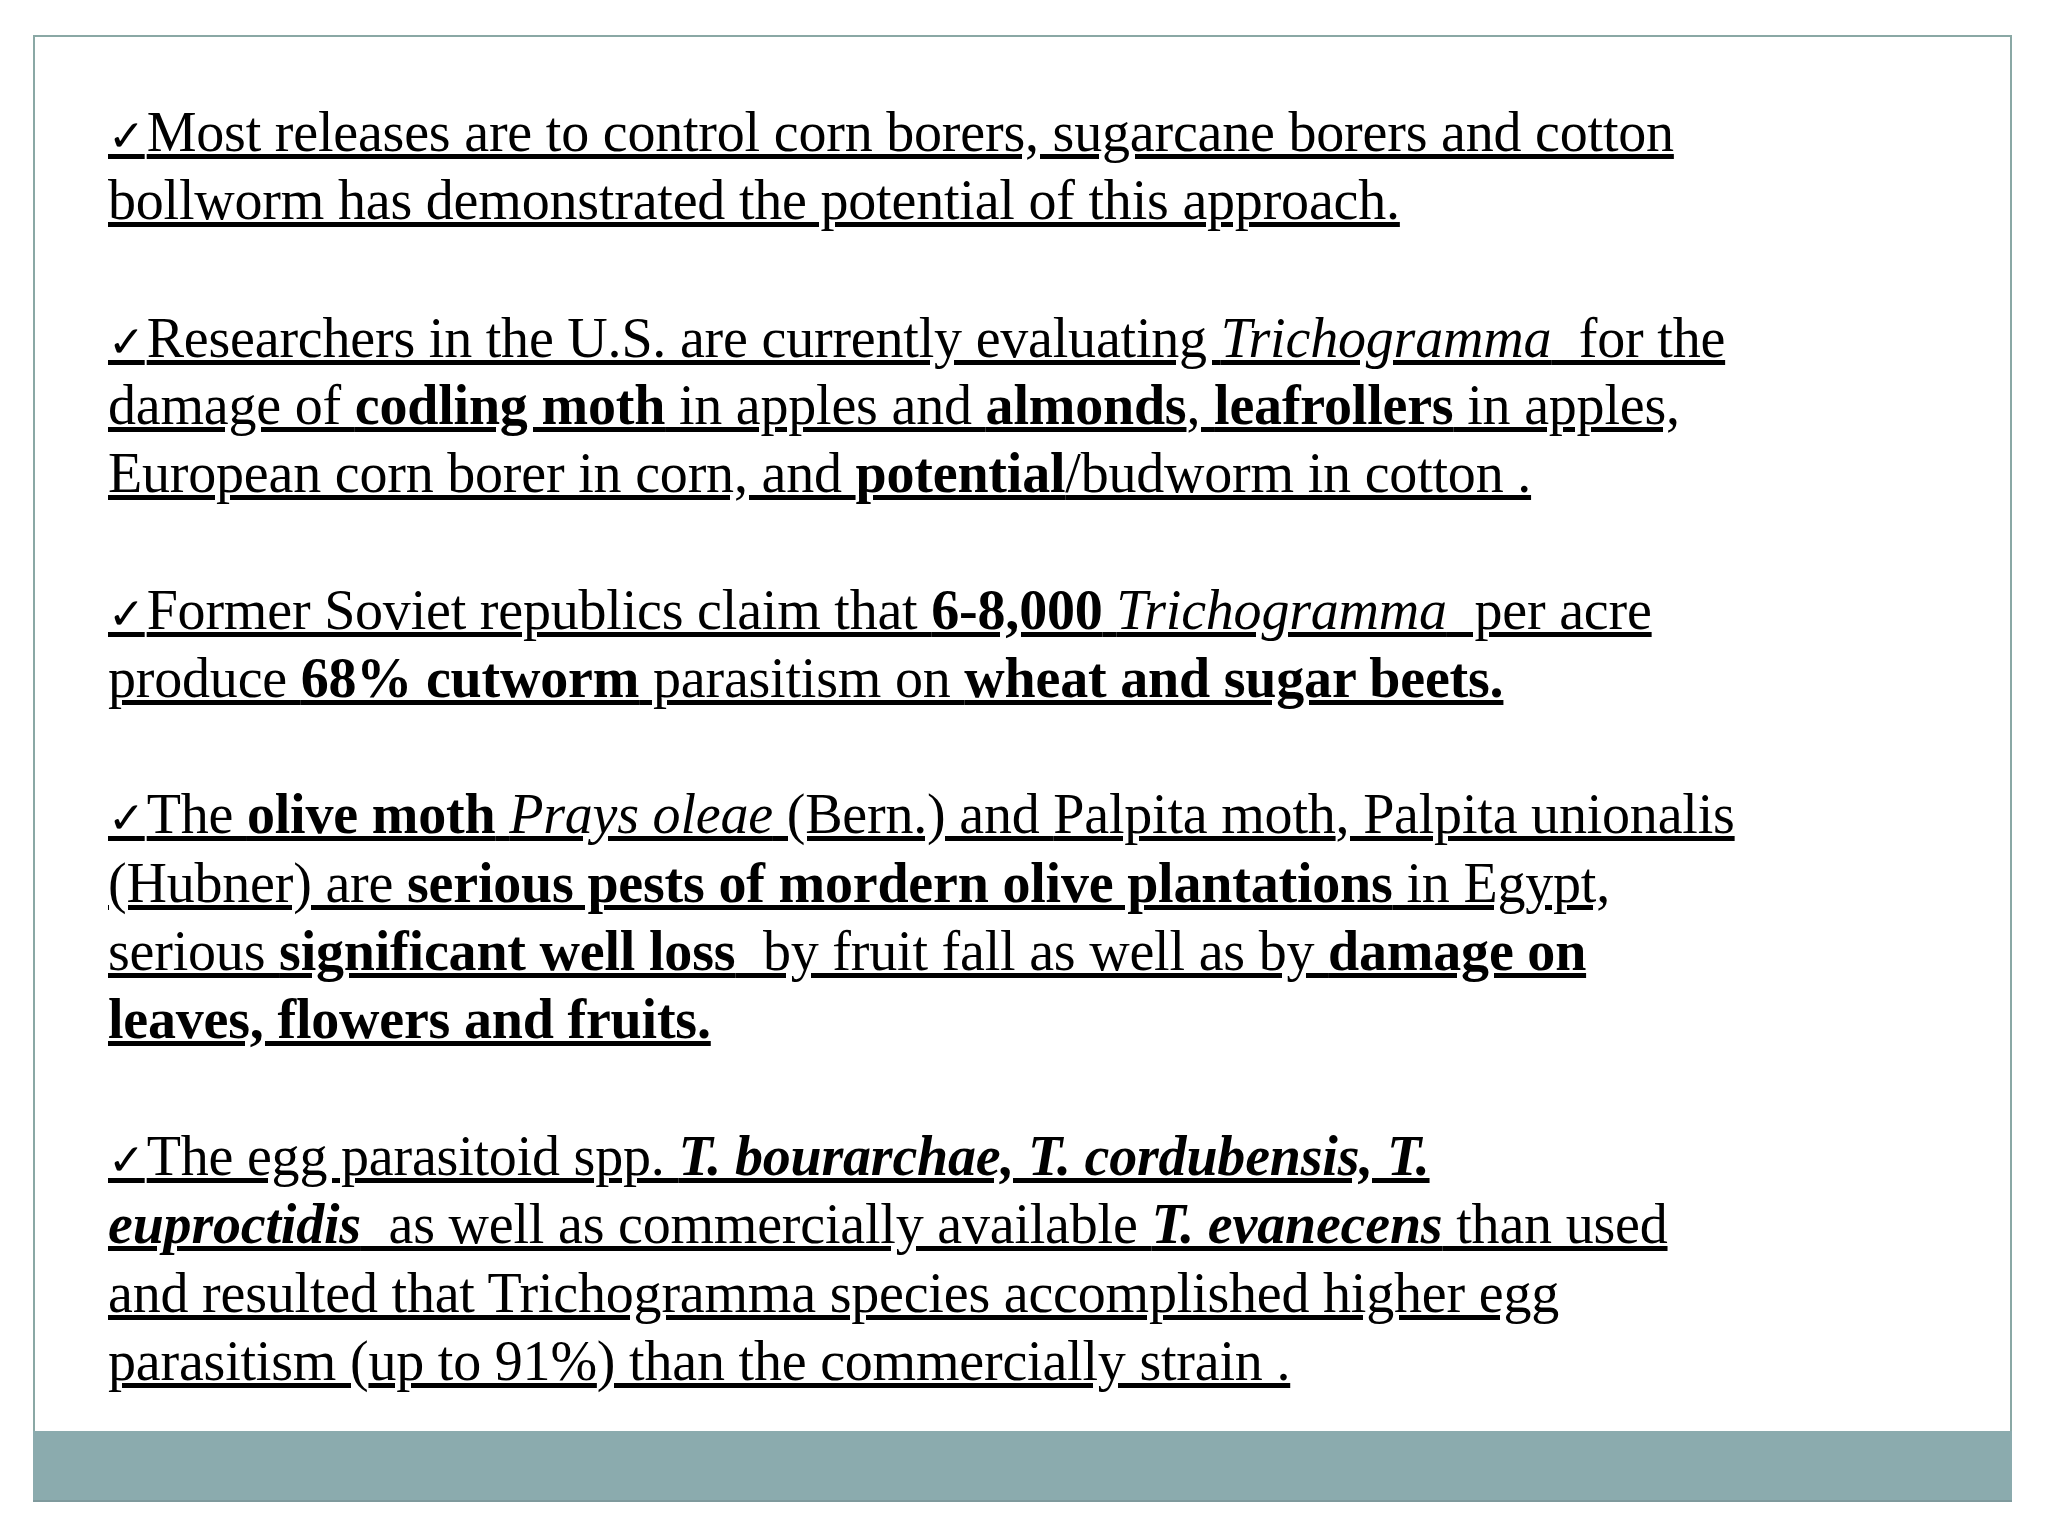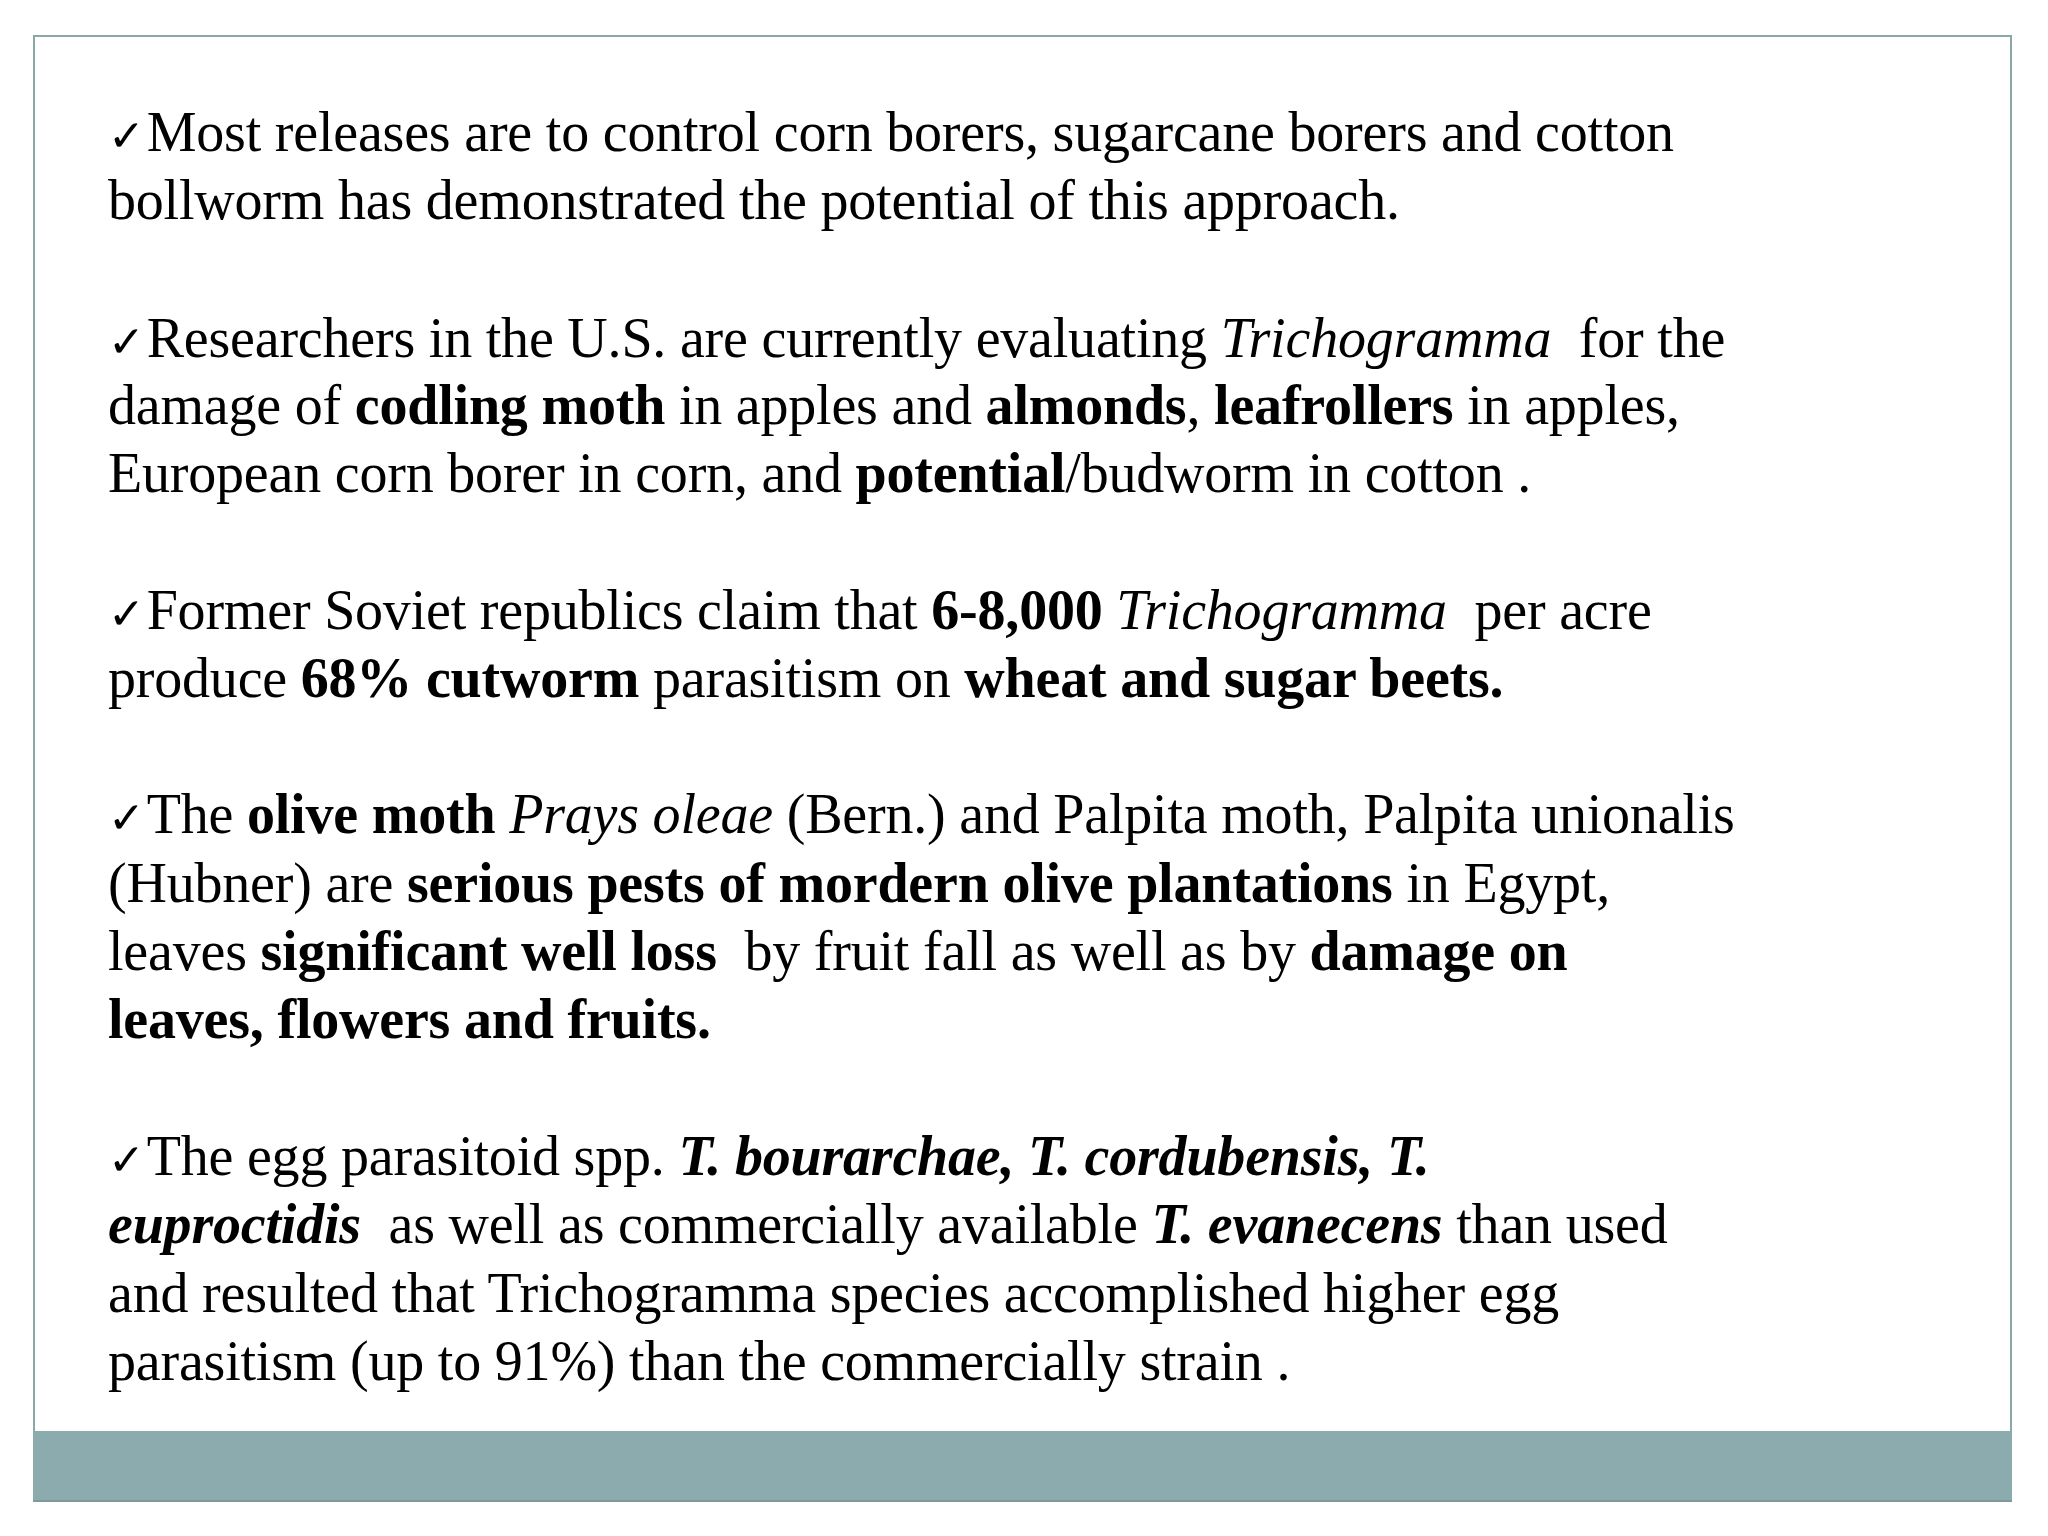--- a/index.html
+++ b/index.html
@@ -10,21 +10,21 @@
   .frame {
     position: absolute; left: 33px; top: 35px; width: 1979px; height: 1467px;
     box-sizing: border-box; border: 2px solid #8aa8a5; background: #ffffff;
   }
   .footer-band {
     position: absolute; left: 33px; top: 1431px; width: 1979px; height: 71px;
     background: #8babae; border-bottom: 2px solid #7f9a9d; box-sizing: border-box;
   }
   .line {
     position: absolute; left: 108px; height: 68px; line-height: 68px;
-    font-size: 56px; color: #000000; white-space: nowrap; letter-spacing: -0.2px;
+    font-size: 56px; color: #000000; white-space: nowrap; letter-spacing: -0.2px; text-decoration: underline;
   }
   .check { font-family: "DejaVu Sans", sans-serif; font-size: 44px; margin-right: 2px; }
   .red { color: #000000; }
   .b { font-weight: bold; }
   .i { font-style: italic; }
 </style>
 </head>
 <body>
 
 <div class="frame"></div>
@@ -36,21 +36,21 @@
 
   <div class="line" style="top:304px"><span class="check">✓</span><span>Researchers in the U.S. are currently evaluating </span><span class="i">Trichogramma</span><span style="white-space:pre">  for the</span></div>
   <div class="line" style="top:371px"><span>damage of </span><span class="red b">codling moth</span><span style="white-space:pre"> in apples and </span><span class="red b">almonds</span><span style="white-space:pre">, </span><span class="red b">leafrollers</span><span style="white-space:pre"> in apples,</span></div>
   <div class="line" style="top:439px"><span>European corn borer in corn, and </span><span class="red b">potential</span><span>/budworm in cotton .</span></div>
 
   <div class="line" style="top:576px"><span class="check">✓</span><span>Former Soviet republics claim that </span><span class="b">6-8,000</span><span style="white-space:pre"> </span><span class="i">Trichogramma</span><span style="white-space:pre">  per acre</span></div>
   <div class="line" style="top:644px"><span>produce </span><span class="red b">68% cutworm</span><span> parasitism on </span><span class="red b">wheat and sugar beets.</span></div>
 
   <div class="line" style="top:780px"><span class="check">✓</span><span>The </span><span class="red b">olive moth</span><span style="white-space:pre"> </span><span class="i">Prays oleae</span><span> (Bern.) and </span><span class="red">Palpita moth</span><span>, Palpita unionalis</span></div>
   <div class="line" style="top:849px"><span>(Hubner) are </span><span class="b">serious pests of mordern olive plantations</span><span> in Egypt,</span></div>
-  <div class="line" style="top:917px"><span>leaves </span><span class="b">significant well loss</span><span style="white-space:pre">  by fruit fall as well as by </span><span class="b">damage on</span></div>
+  <div class="line" style="top:917px"><span>serious </span><span class="b">significant well loss</span><span style="white-space:pre">  by fruit fall as well as by </span><span class="b">damage on</span></div>
   <div class="line b" style="top:985px"><span>leaves, flowers and fruits.</span></div>
 
   <div class="line" style="top:1122px"><span class="check">✓</span><span>The egg parasitoid spp. </span><span class="b i">T. bourarchae, T. cordubensis, T.</span></div>
   <div class="line" style="top:1190px"><span class="b i">euproctidis</span><span style="white-space:pre">  as well as commercially available </span><span class="b i">T. evanecens</span><span> than used</span></div>
   <div class="line" style="top:1259px"><span>and resulted that Trichogramma species accomplished higher egg</span></div>
   <div class="line" style="top:1327px"><span>parasitism (</span><span class="red">up to 91%</span><span>) than the commercially strain .</span></div>
 
 </div>
 
 <div class="footer-band"></div>

